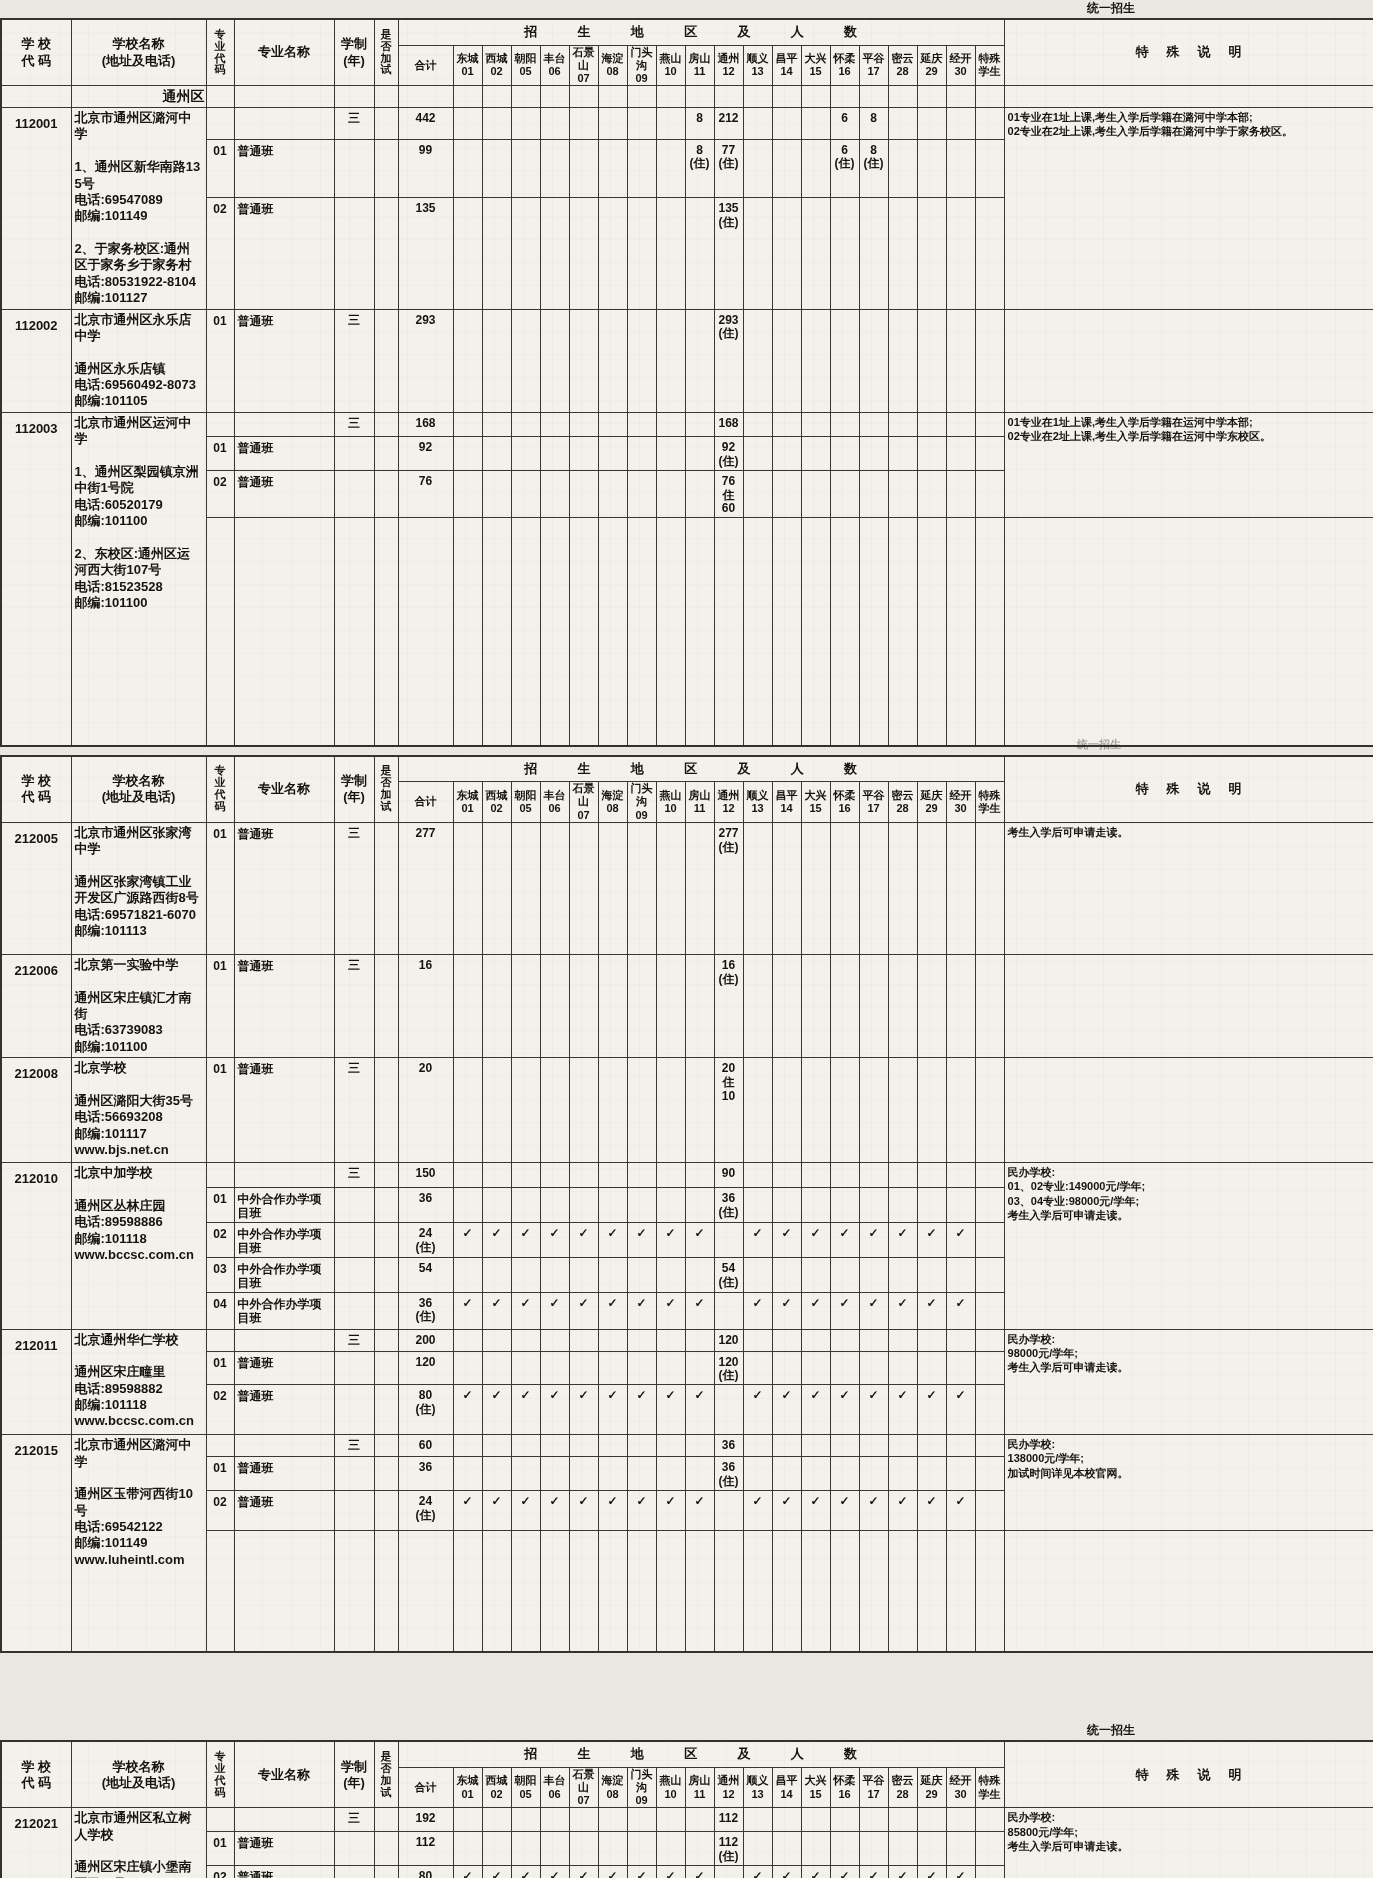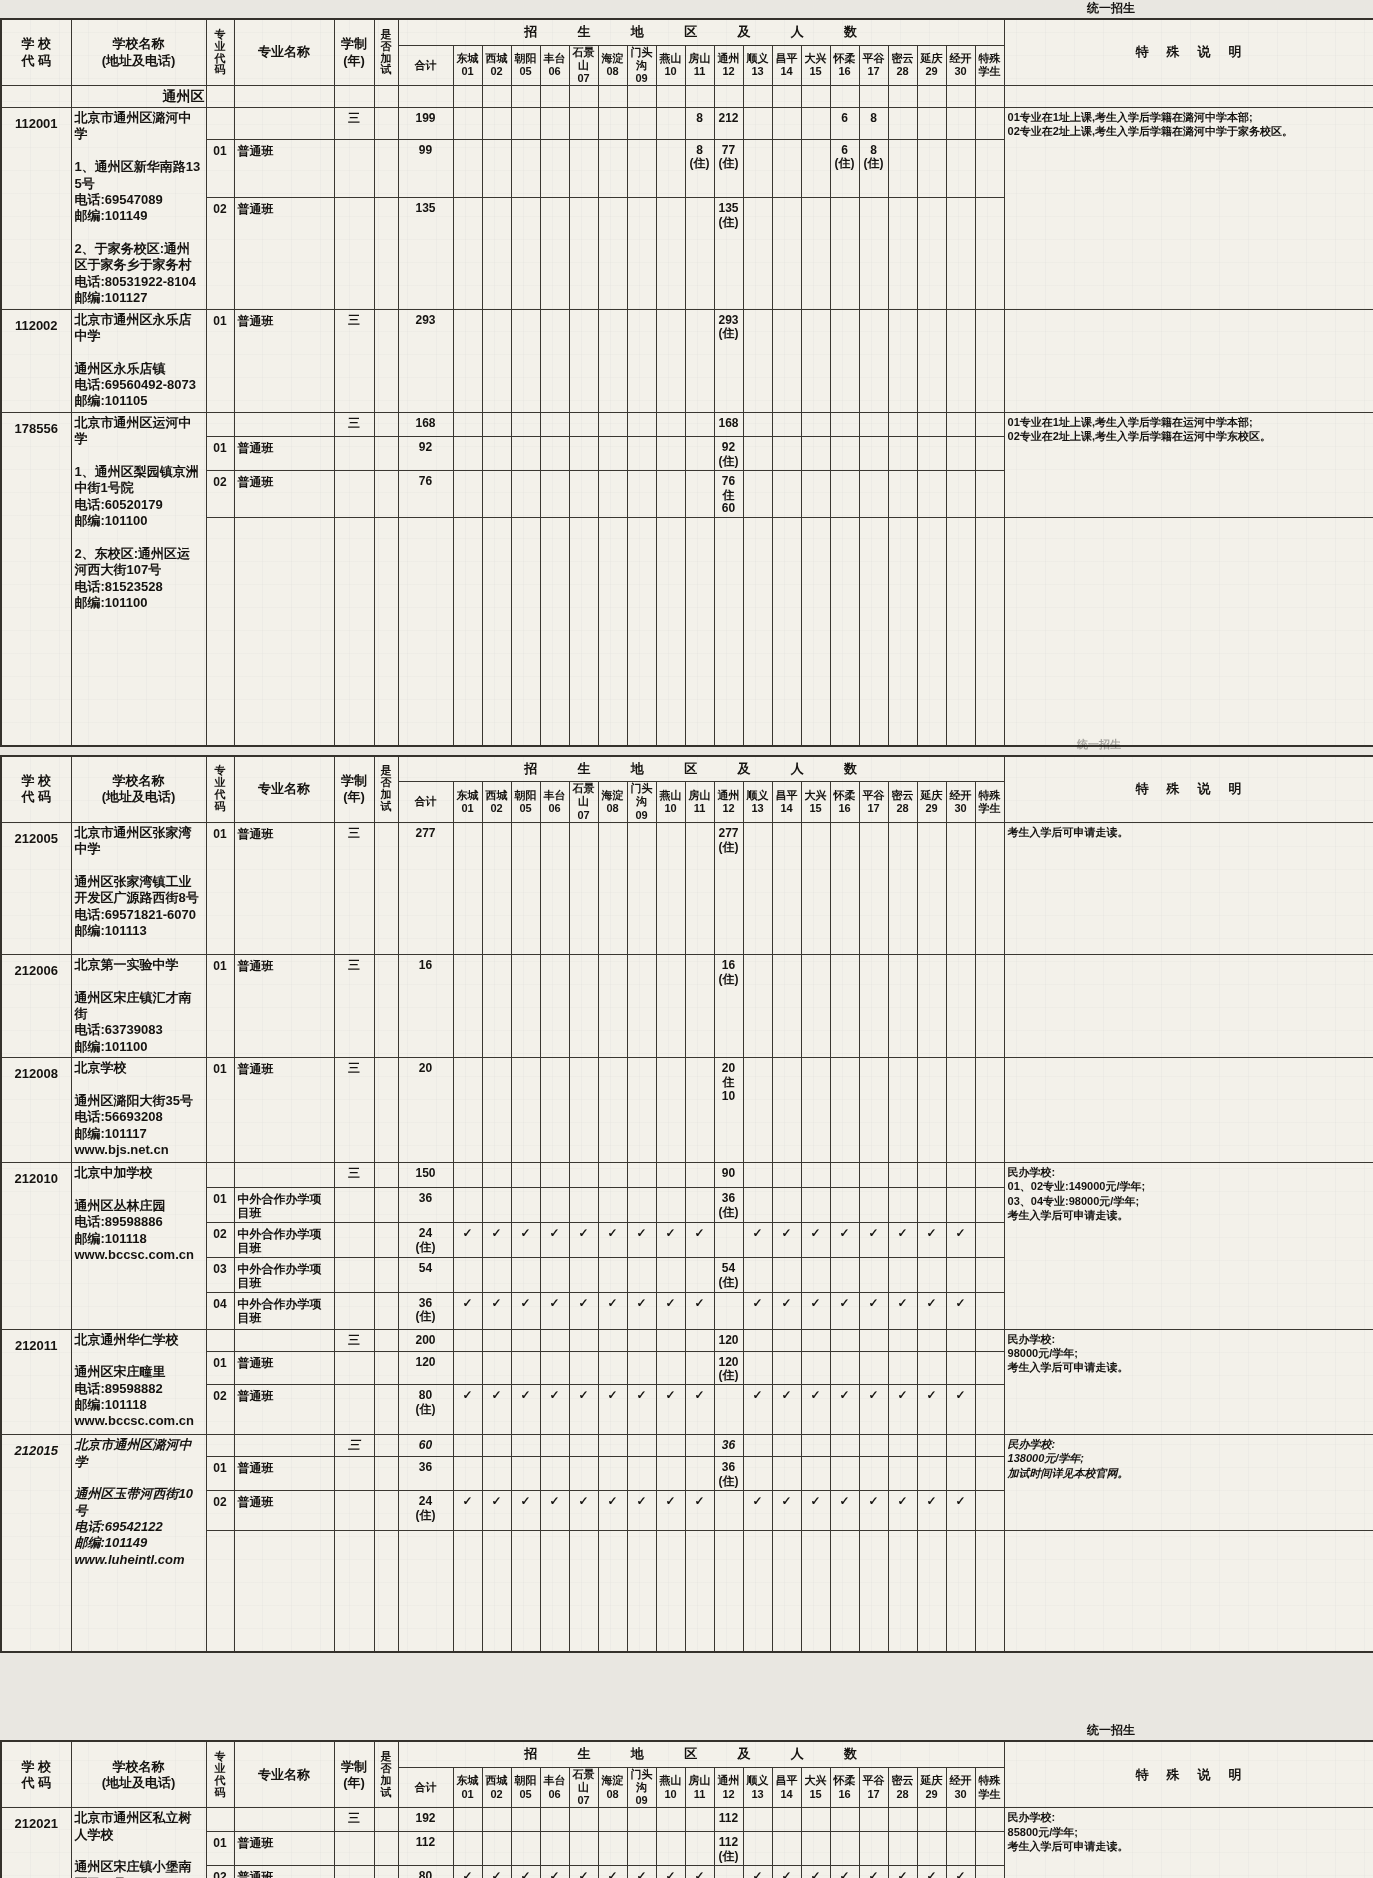--- a/index.html
+++ b/index.html
@@ -170,21 +170,21 @@
 电话:69547089
 邮编:101149
 
 2、于家务校区:通州区于家务乡于家务村
 电话:80531922-8104
 邮编:101127</td>
           <td class="mc"></td>
           <td class="mn"></td>
           <td class="num">三</td>
           <td></td>
-          <td class="num">199</td>
+          <td class="num">442</td>
           <td class="num"></td>
           <td class="num"></td>
           <td class="num"></td>
           <td class="num"></td>
           <td class="num"></td>
           <td class="num"></td>
           <td class="num"></td>
           <td class="num"></td>
           <td class="num">8</td>
           <td class="num">212</td>
@@ -285,21 +285,21 @@
           <td class="num"></td>
           <td class="num"></td>
           <td class="num"></td>
           <td class="num"></td>
           <td class="num"></td>
           <td class="num"></td>
           <td class="num"></td>
           <td class="note" rowspan="1"></td>
         </tr>
         <tr style="height: 24px;">
-          <td class="code" rowspan="4">178556</td>
+          <td class="code" rowspan="4">112003</td>
           <td class="info" rowspan="4">北京市通州区运河中学
 
 1、通州区梨园镇京洲中街1号院
 电话:60520179
 邮编:101100
 
 2、东校区:通州区运河西大街107号
 电话:81523528
 邮编:101100</td>
           <td class="mc"></td>
@@ -839,21 +839,21 @@
           <td class="num">✓</td>
           <td class="num">✓</td>
           <td class="num">✓</td>
           <td class="num">✓</td>
           <td class="num">✓</td>
           <td class="num">✓</td>
           <td class="num">✓</td>
           <td class="num">✓</td>
           <td class="num"></td>
         </tr>
-        <tr style="height: 22px; font-style: italic;">
+        <tr style="height: 22px;">
           <td class="code" rowspan="4">212015</td>
           <td class="info" rowspan="4">北京市通州区潞河中学
 
 通州区玉带河西街10号
 电话:69542122
 邮编:101149
 www.luheintl.com</td>
           <td class="mc"></td>
           <td class="mn"></td>
           <td class="num">三</td>

